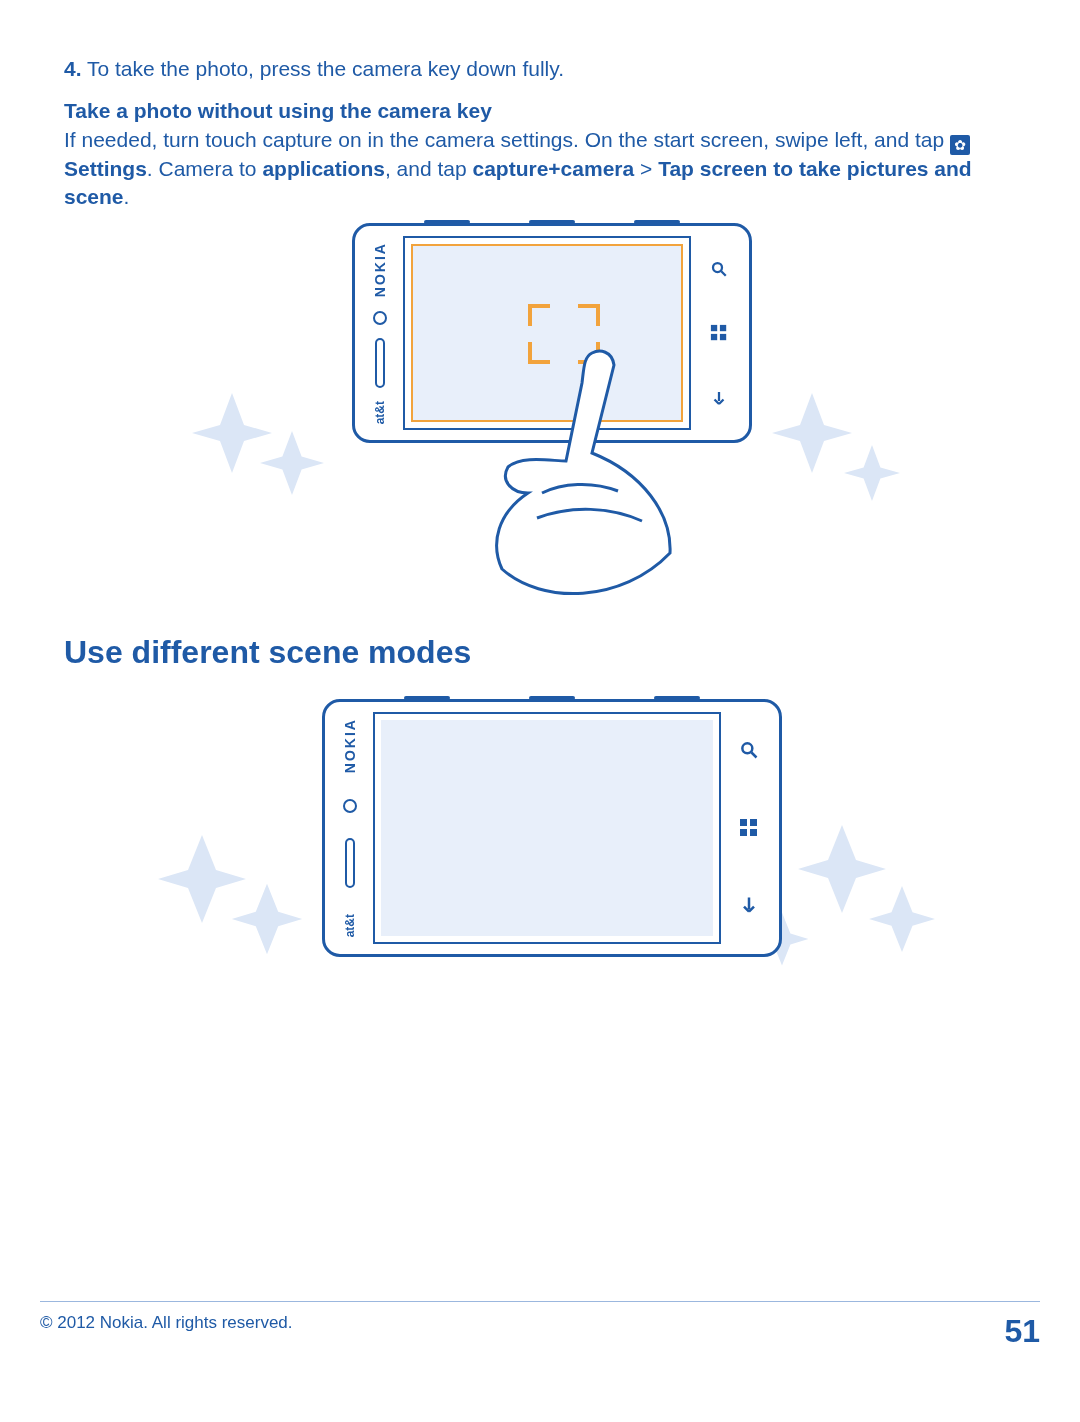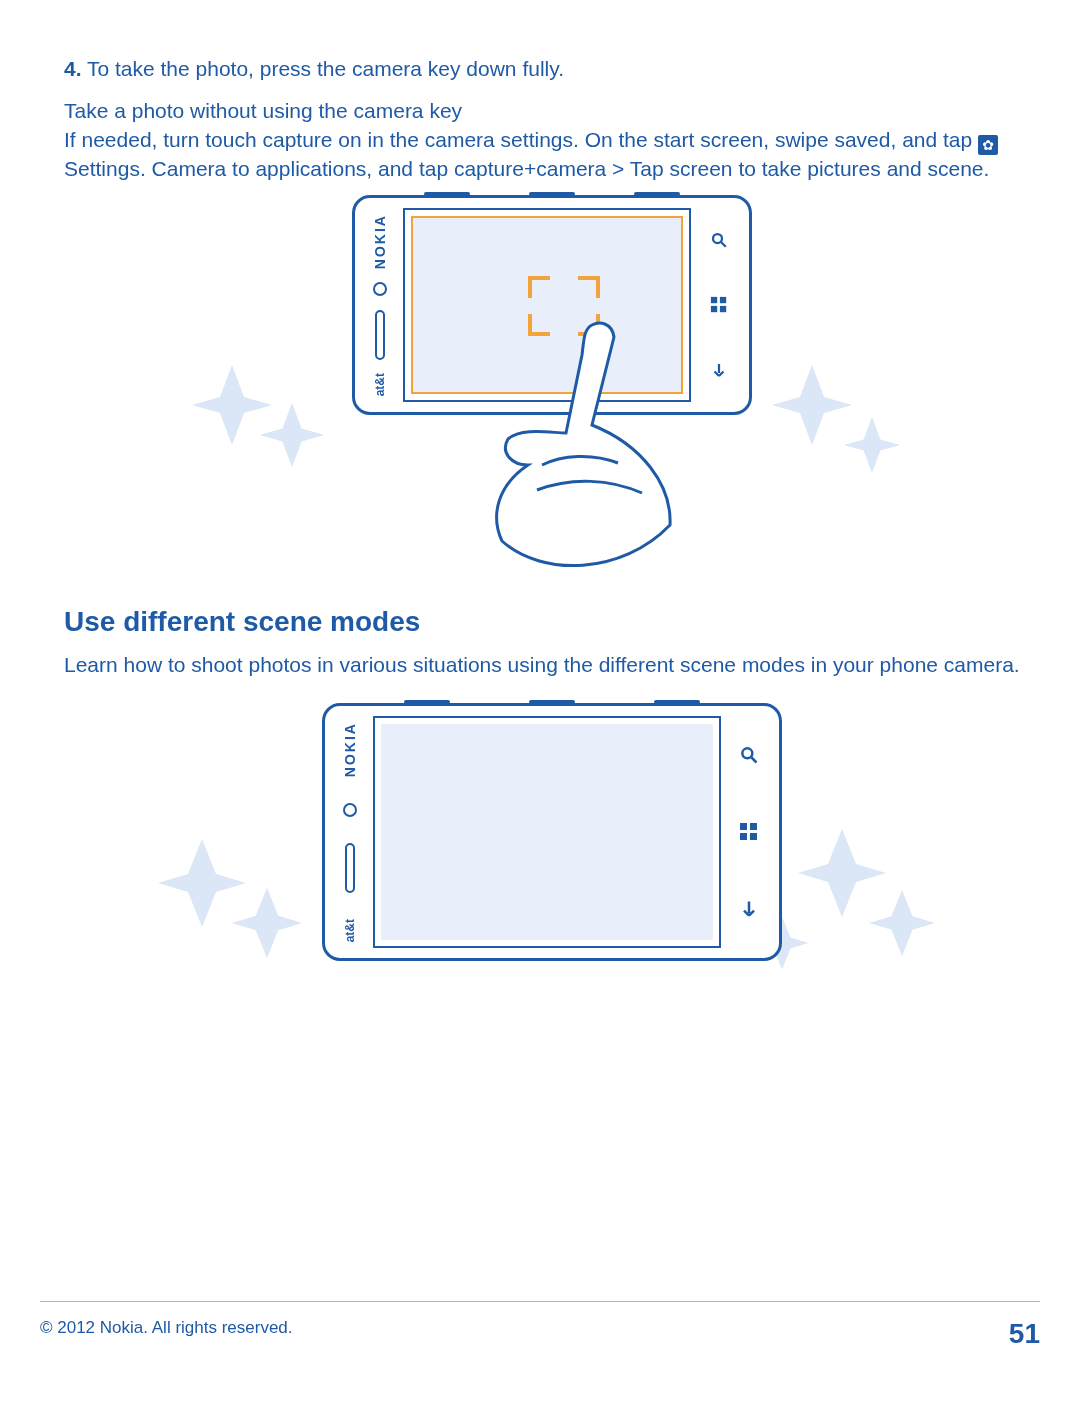--- a/index.html
+++ b/index.html
@@ -17,24 +17,24 @@
     padding: 55px 40px 40px 40px;
   }
   .content {
     font-size: 21px;
     line-height: 1.35;
     margin-left: 24px;
   }
   .content p {
     margin: 0 0 10px 0;
   }
-  .bold { font-weight: 400; text-align: right; }
+  .bold { font-weight: 700; text-align: right; }
   .step-num { font-weight: 700; }
   h2.section {
-    font-size: 28px;
+    font-size: 32px;
     font-weight: 700;
     margin: 28px 0 10px 0;
     color: #1f5aa6;
   }
   .inline-icon {
     display: inline-block;
     width: 20px; height: 20px;
     background: #1f5aa6;
     color: #fff;
     font-size: 14px;
@@ -149,21 +149,21 @@
   .focus-brackets .br{ bottom:0; right:0; border-left:none; border-top:none;}
 
   
   .footer {
     position: absolute;
     left: 40px; right: 40px; bottom: 72px;
     display: flex; justify-content: space-between; align-items: flex-start;
     font-size: 17px;
   }
   .footer .page {
-    font-size: 28px;
+    font-size: 32px;
     font-weight: 800;
     color: #1f5aa6;
   }
   .footer-rule {
     position: absolute;
     left: 40px; right: 40px; bottom: 120px;
     height: 1px; background: #9bb7de;
   }
 </style>
 </head>
@@ -171,21 +171,21 @@
 
 <div class="content">
 
   <p>
     <span class="step-num">4.</span><span> To take the photo, press the camera key down fully.</span>
   </p>
 
 
   <p style="margin-top:14px;">
     <span class="bold">Take a photo without using the camera key</span><br>
-    <span>If needed, turn touch capture on in the camera settings. On the start screen, swipe saved, and tap </span>
+    <span>If needed, turn touch capture on in the camera settings. On the start screen, swipe left, and tap </span>
     <span class="inline-icon">✿</span><br>
     <span class="bold">Settings</span><span>. Camera to </span><span class="bold">applications</span><span>, and tap </span><span class="bold">capture+camera</span><span> &gt; </span><span class="bold">Tap screen to take pictures and scene</span><span>.</span>
   </p>
 
   <div class="figure-slot">
     <div class="figure" style="width:560px; height:380px;">
 
       <svg class="bg-flowers" width="760" height="240" style="top:90px;" viewBox="0 0 760 240">
         <g fill="#dbe6f6">
           <g transform="translate(60,120)">
@@ -270,21 +270,20 @@
       <svg width="300" height="260" style="position:absolute; left:170px; top:120px; z-index:3;" viewBox="0 0 300 260">
         <path d="M150,10 C158,6 170,8 172,22 L150,110 C200,130 230,170 228,210 C180,260 100,262 60,226 C48,200 56,170 86,150 C70,150 58,138 66,124 C80,112 110,118 124,118 L140,40 C142,24 142,14 150,10 Z" fill="#ffffff" stroke="#1f5aa6" stroke-width="3"></path>
         <path d="M100,150 C120,140 150,138 176,148" fill="none" stroke="#1f5aa6" stroke-width="3"></path>
         <path d="M95,175 C130,162 168,164 200,178" fill="none" stroke="#1f5aa6" stroke-width="3"></path>
       </svg>
     </div>
   </div>
 
 
   <h2 class="section">Use different scene modes</h2>
-  <p>Learn how to shoot photos in various situations using the different scene modes in your phone camera.</p>
 
   <div class="figure-slot" style="margin-top:24px;">
     <div class="figure" style="width:560px; height:290px;">
       <svg class="bg-flowers" width="820" height="240" style="top:60px;" viewBox="0 0 820 240">
         <g fill="#dbe6f6">
           <g transform="translate(60,120)">
               <path d="M0,-44 L14,-9 L44,0 L14,9 L0,44 L-14,9 L-44,0 L-14,-9 Z"></path>
             </g>
           <g transform="translate(125,160) scale(0.8)">
               <path d="M0,-44 L14,-9 L44,0 L14,9 L0,44 L-14,9 L-44,0 L-14,-9 Z"></path>

